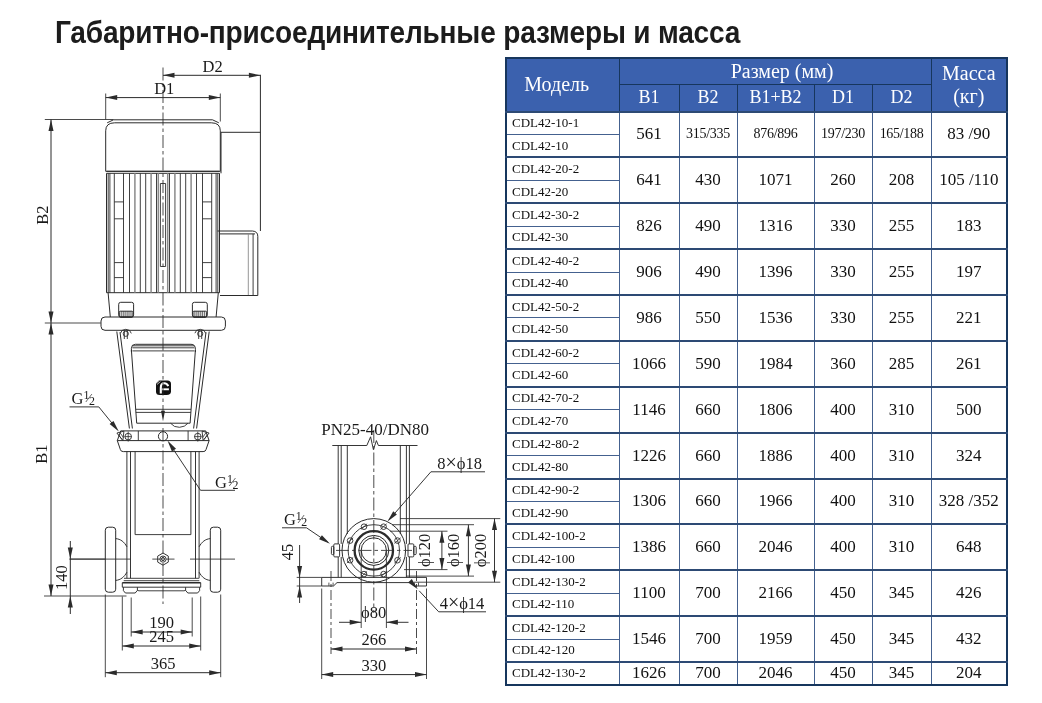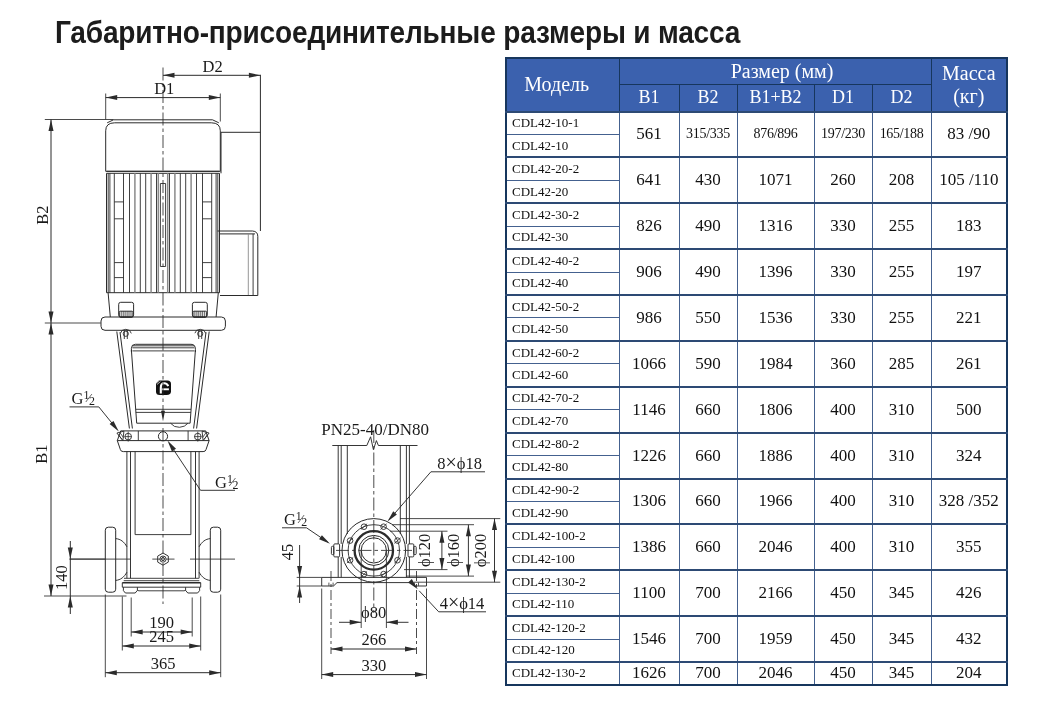--- a/index.html
+++ b/index.html
@@ -472,21 +472,21 @@
 <tr>
           <td class="mod">CDL42-90</td>
         </tr>
 <tr class="pairtop">
 <td class="mod thin">CDL42-100-2</td>
 <td rowspan="2" class="num">1386</td>
           <td rowspan="2" class="num">660</td>
           <td rowspan="2" class="num">2046</td>
           <td rowspan="2" class="num">400</td>
           <td rowspan="2" class="num">310</td>
-          <td rowspan="2" class="num">355</td>
+          <td rowspan="2" class="num">648</td>
 </tr>
 <tr>
           <td class="mod">CDL42-100</td>
         </tr>
 <tr class="pairtop">
 <td class="mod thin">CDL42-130-2</td>
 <td rowspan="2" class="num">1100</td>
           <td rowspan="2" class="num">700</td>
           <td rowspan="2" class="num">2166</td>
           <td rowspan="2" class="num">450</td>

